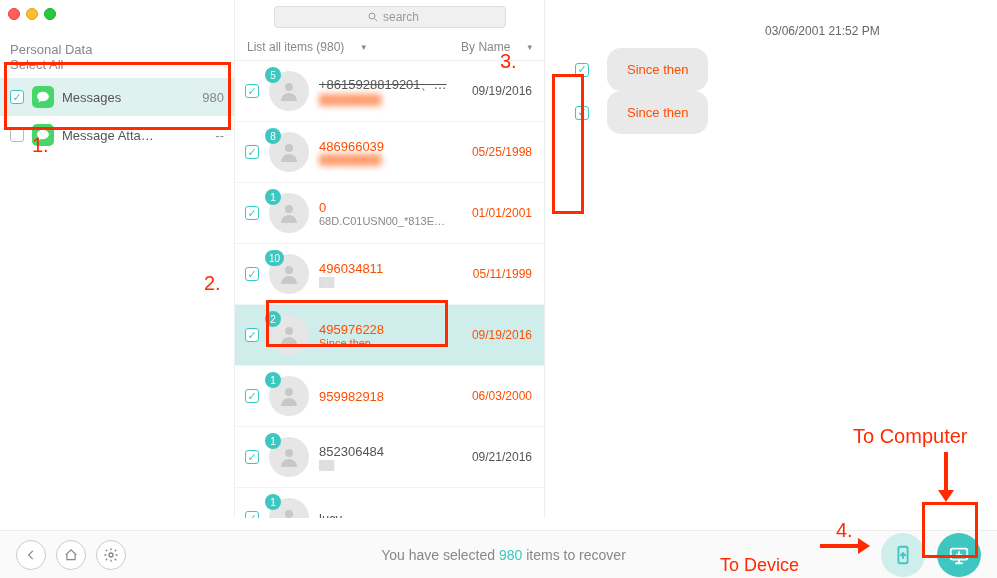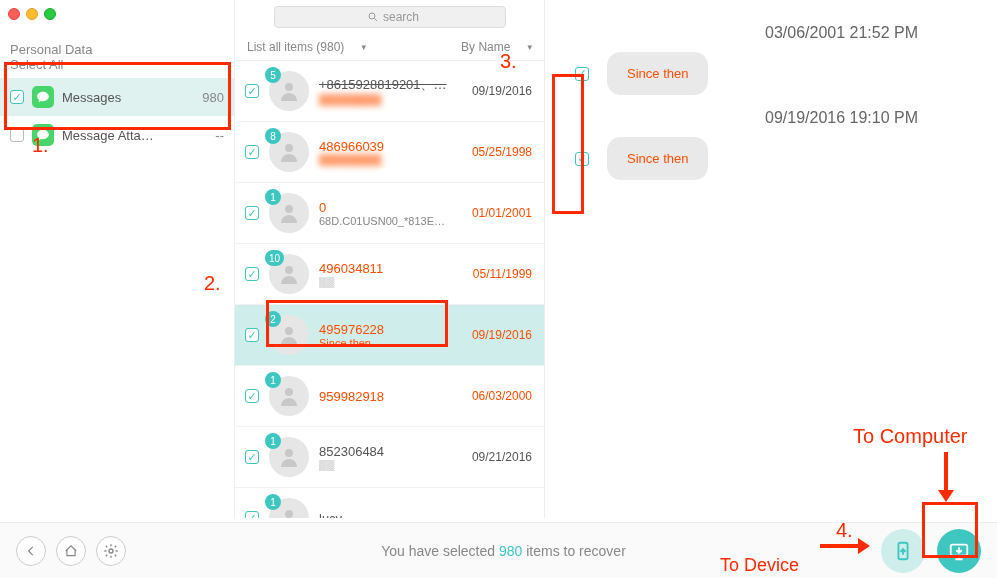--- a/index.html
+++ b/index.html
@@ -49,26 +49,26 @@
   .conv-name { font-size: 13px; color: #ff4d00; white-space: nowrap; overflow: hidden; text-overflow: ellipsis; }
   .conv-name.struck { text-decoration: line-through; color: #555; }
   .conv-name.black { color: #555; }
   .conv-sub { font-size: 11px; color: #888; white-space: nowrap; overflow: hidden; text-overflow: ellipsis; }
   .conv-sub.orange { color: #ff4d00; }
   .conv-sub.blur { filter: blur(3px); color: #ff9a6a; }
   .conv-date { font-size: 12px; color: #ff4d00; margin-left: 6px; white-space: nowrap; }
   .conv-date.black { color: #555; }
 
   
-  .timestamp { font-size: 16px; color: #666; margin: 14px 0 10px 220px; }
+  .timestamp { font-size: 12px; color: #666; margin: 14px 0 10px 220px; }
   .bubble-row { display: flex; align-items: center; gap: 10px; margin-left: 30px; }
   .bubble { background: #e9e9e9; border-radius: 14px; padding: 14px 20px; font-size: 13px; color: #ff4d00; }
 
   
-  .footer { position: absolute; left: 0; right: 0; bottom: 0; height: 56px; border-top: 1px solid #eee; display: flex; align-items: center; padding: 0 16px; background: #fafafa; }
+  .footer { position: absolute; left: 0; right: 0; bottom: 0; height: 48px; border-top: 1px solid #eee; display: flex; align-items: center; padding: 0 16px; background: #fafafa; }
   .ft-btns { display: flex; gap: 10px; }
   .circ { width: 30px; height: 30px; border-radius: 50%; border: 1px solid #ccc; background: #fff; display: flex; align-items: center; justify-content: center; color: #888; }
   .footer-text { flex: 1; text-align: center; font-size: 14px; color: #888; }
   .footer-text .num { color: #3ec6c0; }
   .export { display: flex; gap: 12px; }
   .exp-btn { width: 44px; height: 44px; border-radius: 50%; background: #3ec6c0; display: flex; align-items: center; justify-content: center; }
   .exp-btn.light { background: #cdeeeb; }
   .exp-btn svg { width: 22px; height: 22px; fill: none; stroke: #fff; stroke-width: 2; }
   .exp-btn.light svg { stroke: #3ec6c0; }
 
@@ -275,21 +275,20 @@
       </div>
   </div>
 
   <div class="detail">
     <div id="detail-list" style="width:100%;">
         <div class="timestamp">03/06/2001 21:52 PM</div>
         <div class="bubble-row">
     <span class="cb checked"></span>
     <span class="bubble">Since then</span>
   </div>
-        <div class="timestamp">09/19/2016 19:10 PM</div>
         <div class="bubble-row">
     <span class="cb checked"></span>
     <span class="bubble">Since then</span>
   </div>
       </div>
   </div>
 </div>
 
 <div class="footer">
   <div class="ft-btns">

